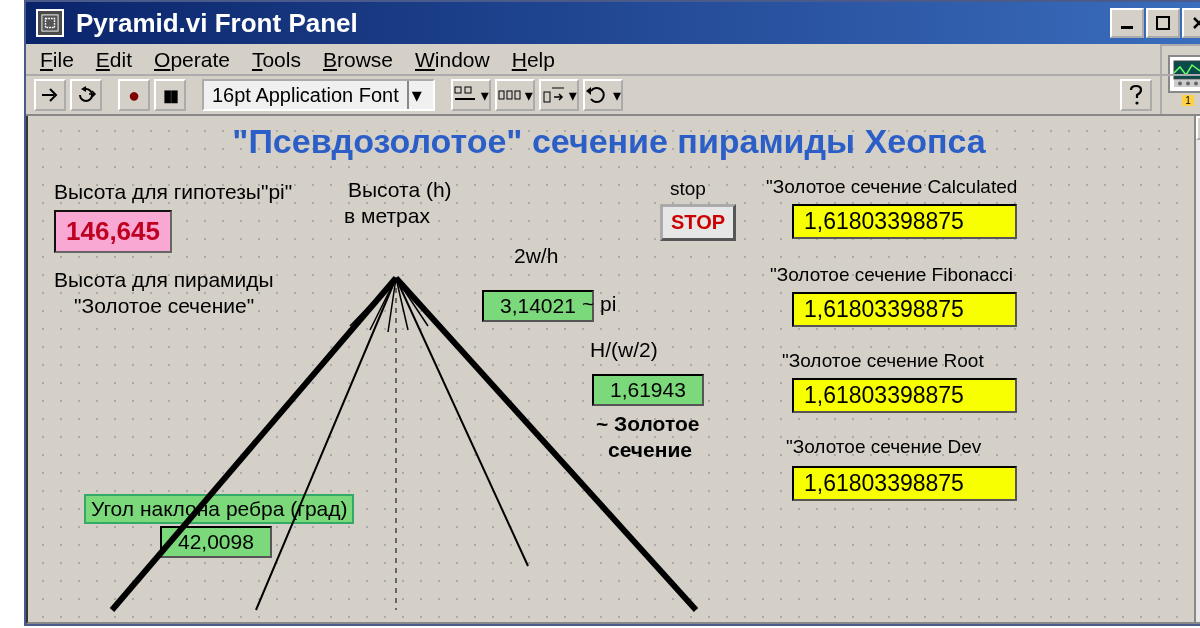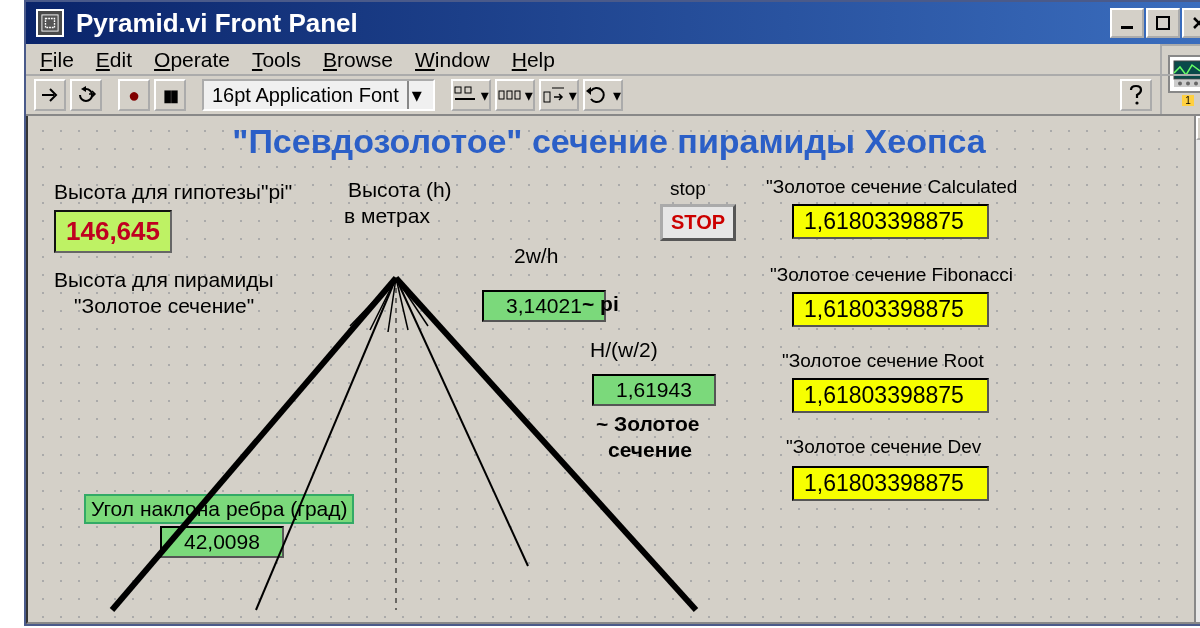--- a/index.html
+++ b/index.html
@@ -138,35 +138,35 @@
   .big-title{
     position:absolute; left:0; right:30px; top:6px;
     text-align:center;
     font-size:34px; font-weight:bold;
     color:#2b5fc7;
     font-family: Arial, sans-serif;
   }
   .lbl{ position:absolute; font-size:21px; color:#000; font-family: Arial, sans-serif; }
   .lbl.small{ font-size:19px;}
   .pinkbox{
-    position:absolute; background:#bef264; color:#c00020;
+    position:absolute; background:#f9a8d4; color:#c00020;
     font-size:26px; font-weight:bold; padding:4px 10px;
     border:2px inset #666; font-family: Arial;
   }
   .whitebox{
     position:absolute; background:#fff; border:3px inset #666;
     font-size:26px; font-weight:bold; padding:3px 10px; font-family: Arial;
   }
   .greenbox{
     position:absolute; background:#7bd97b; border:2px inset #555;
-    font-size:21px; padding:2px 22px; font-family: Arial;
+    font-size:21px; padding:2px 16px; font-family: Arial;
   }
   .yellowbox{
     position:absolute; background:#f7ff00; border:2px inset #555;
-    font-size:23px; padding:2px 10px; font-family: Arial; width:197px;
+    font-size:23px; padding:2px 10px; font-family: Arial; width:225px;
   }
   .stopbtn{
     position:absolute; border:3px outset #aaa; background:#e6e6e6;
     color:#c00; font-size:20px; font-weight:bold; padding:4px 8px;
     cursor:pointer; font-family: Arial;
   }
   .pyramid{
     position:absolute;
   }
 </style>
@@ -301,21 +301,21 @@
       <div class="pinkbox" style="left:26px; top:94px;">146,645</div>
 
       <div class="lbl" style="left:26px; top:152px;">Высота для пирамиды</div>
       <div class="lbl" style="left:46px; top:178px;">"Золотое сечение"</div>
 
       <div class="lbl" style="left:320px; top:62px;">Высота (h)</div>
       <div class="lbl" style="left:316px; top:88px;">в метрах</div>
 
       <div class="lbl" style="left:486px; top:128px;">2w/h</div>
       <div class="greenbox" style="left:454px; top:174px;">3,14021</div>
-      <div class="lbl" style="left:554px; top:176px; font-weight:bold;">~ pi</div>
+      <div class="lbl" style="left:554px; top:176px; font-weight:normal;">~ pi</div>
 
       <div class="lbl" style="left:562px; top:222px;">H/(w/2)</div>
       <div class="greenbox" style="left:564px; top:258px;">1,61943</div>
       <div class="lbl" style="left:568px; top:296px; font-weight:bold;">~ Золотое</div>
       <div class="lbl" style="left:580px; top:322px; font-weight:bold;">сечение</div>
 
       <div class="lbl" style="left:56px; top:378px; background:#7bd97b; border:2px solid #3a6; padding:1px 5px;">Угол наклона ребра (град)</div>
       <div class="greenbox" style="left:132px; top:410px;">42,0098</div>
 
       <div class="lbl small" style="left:642px; top:62px;">stop</div>

